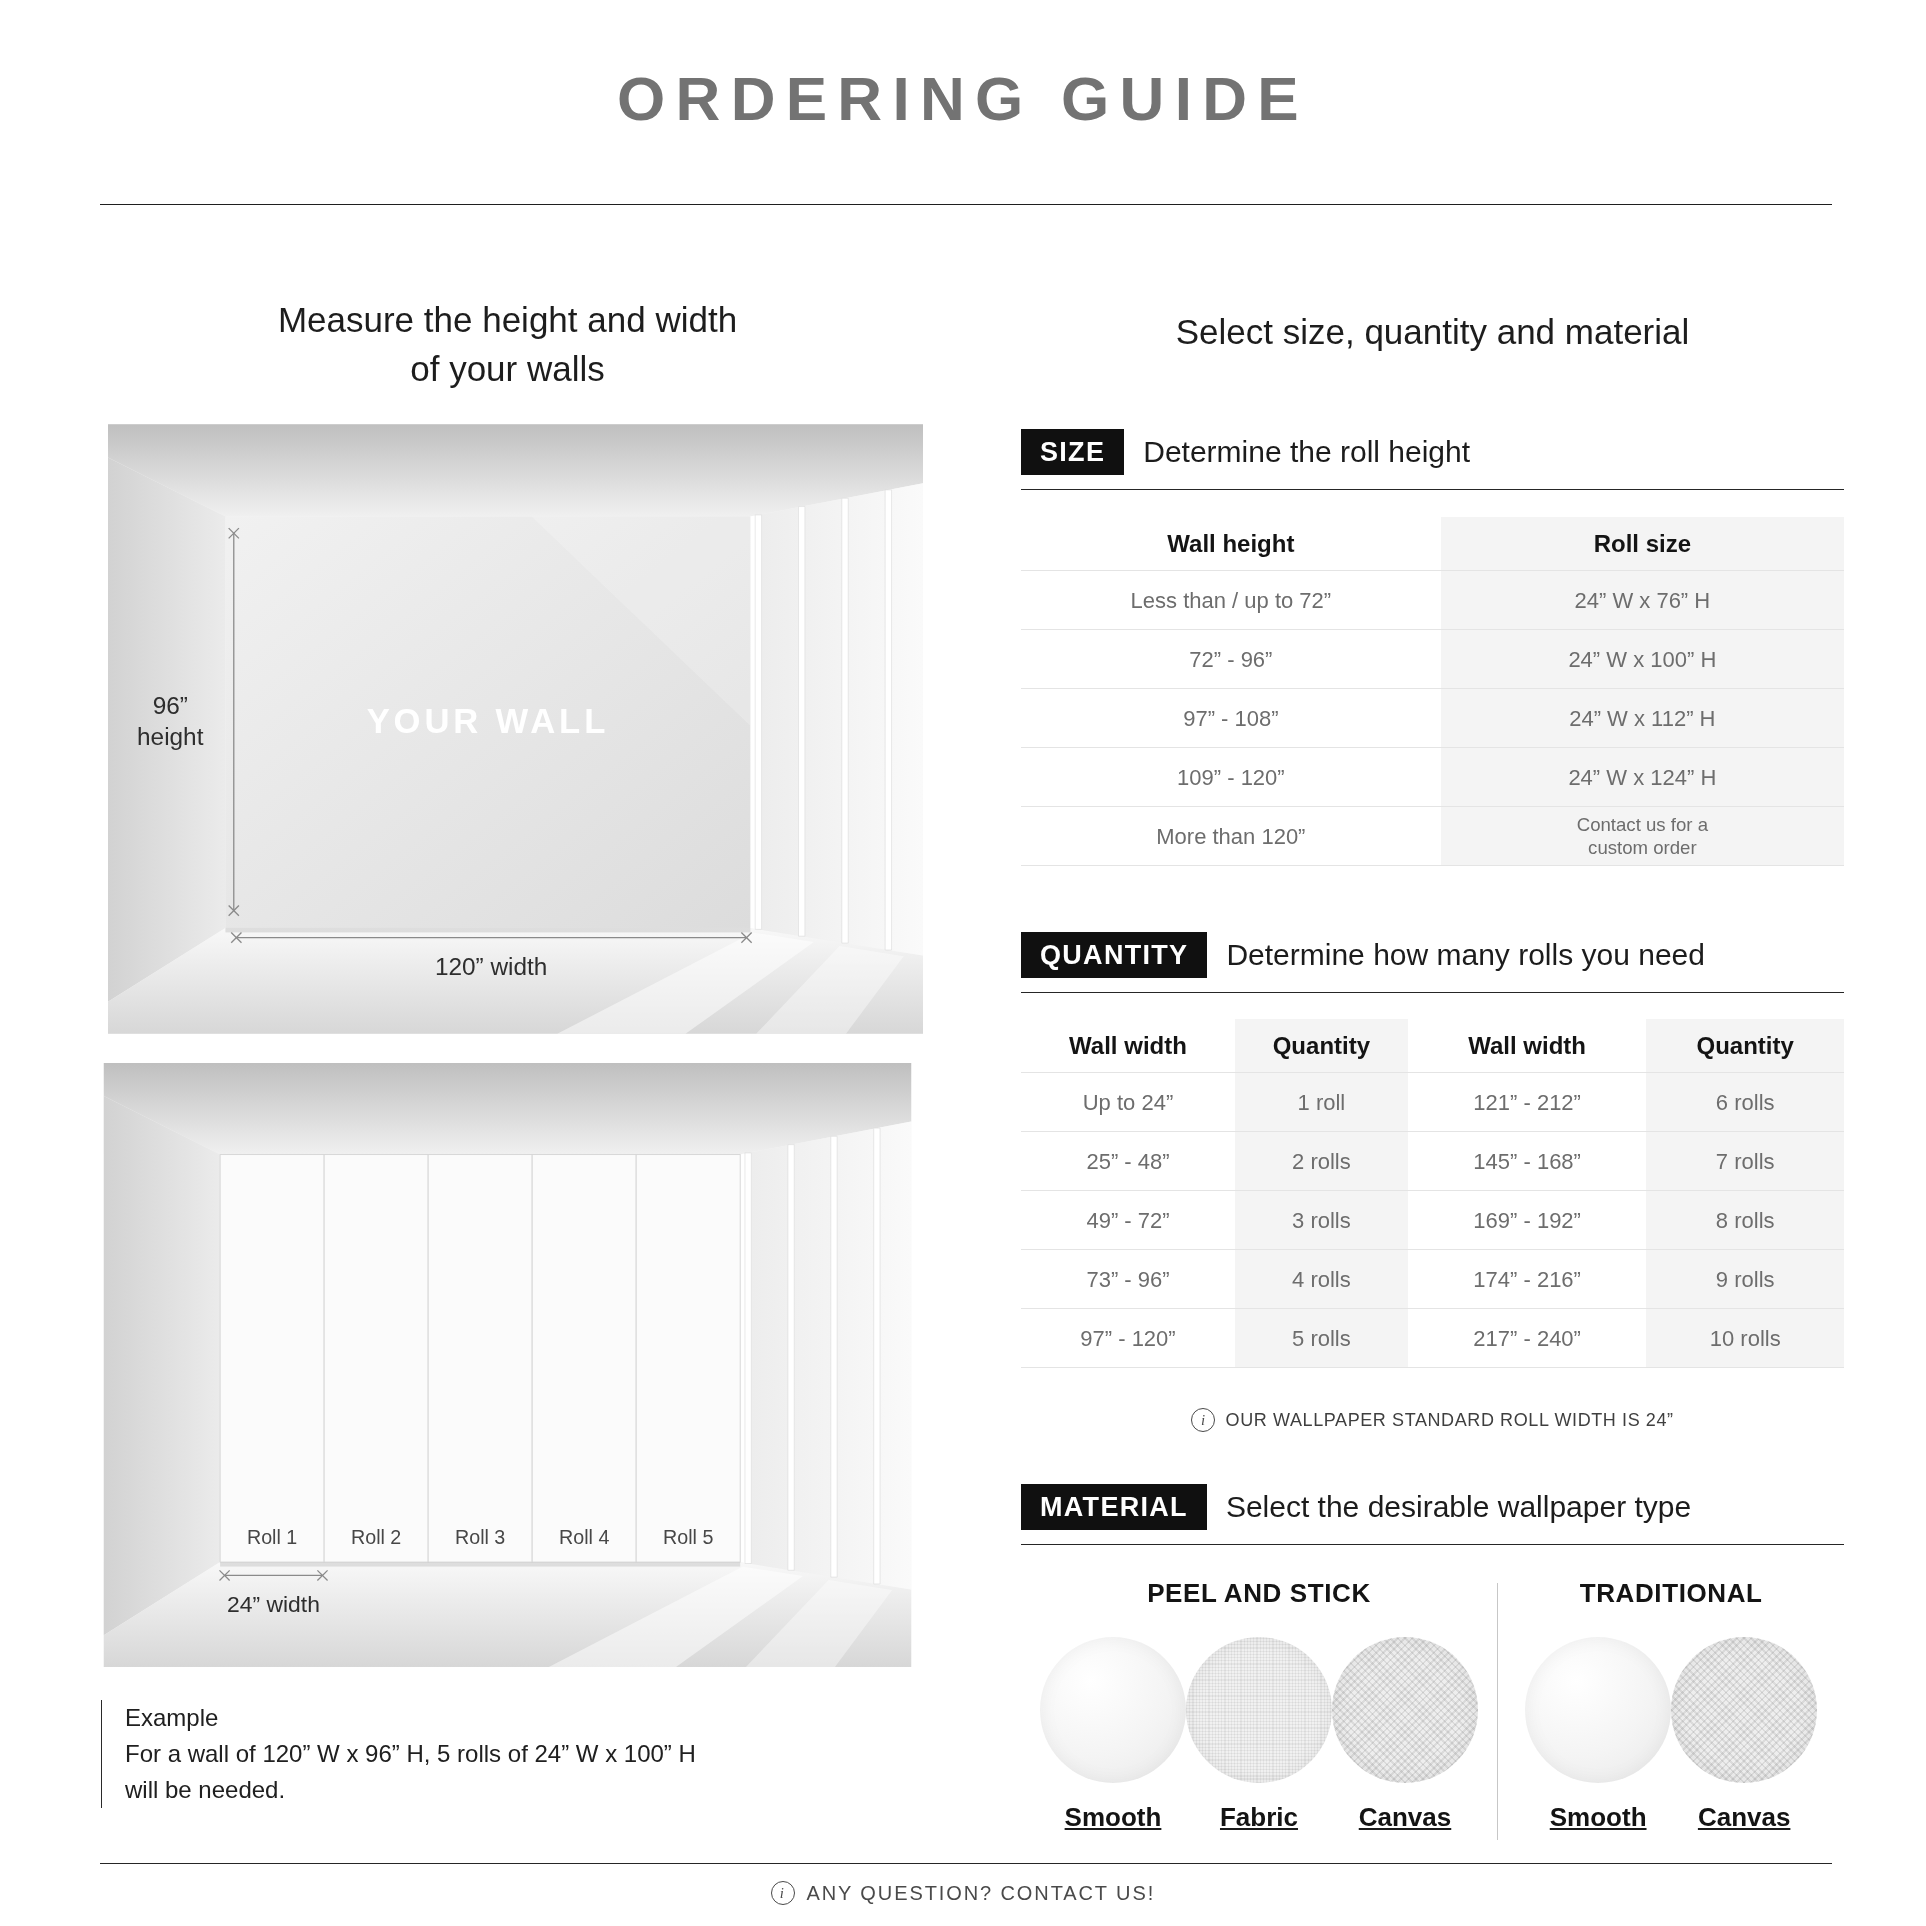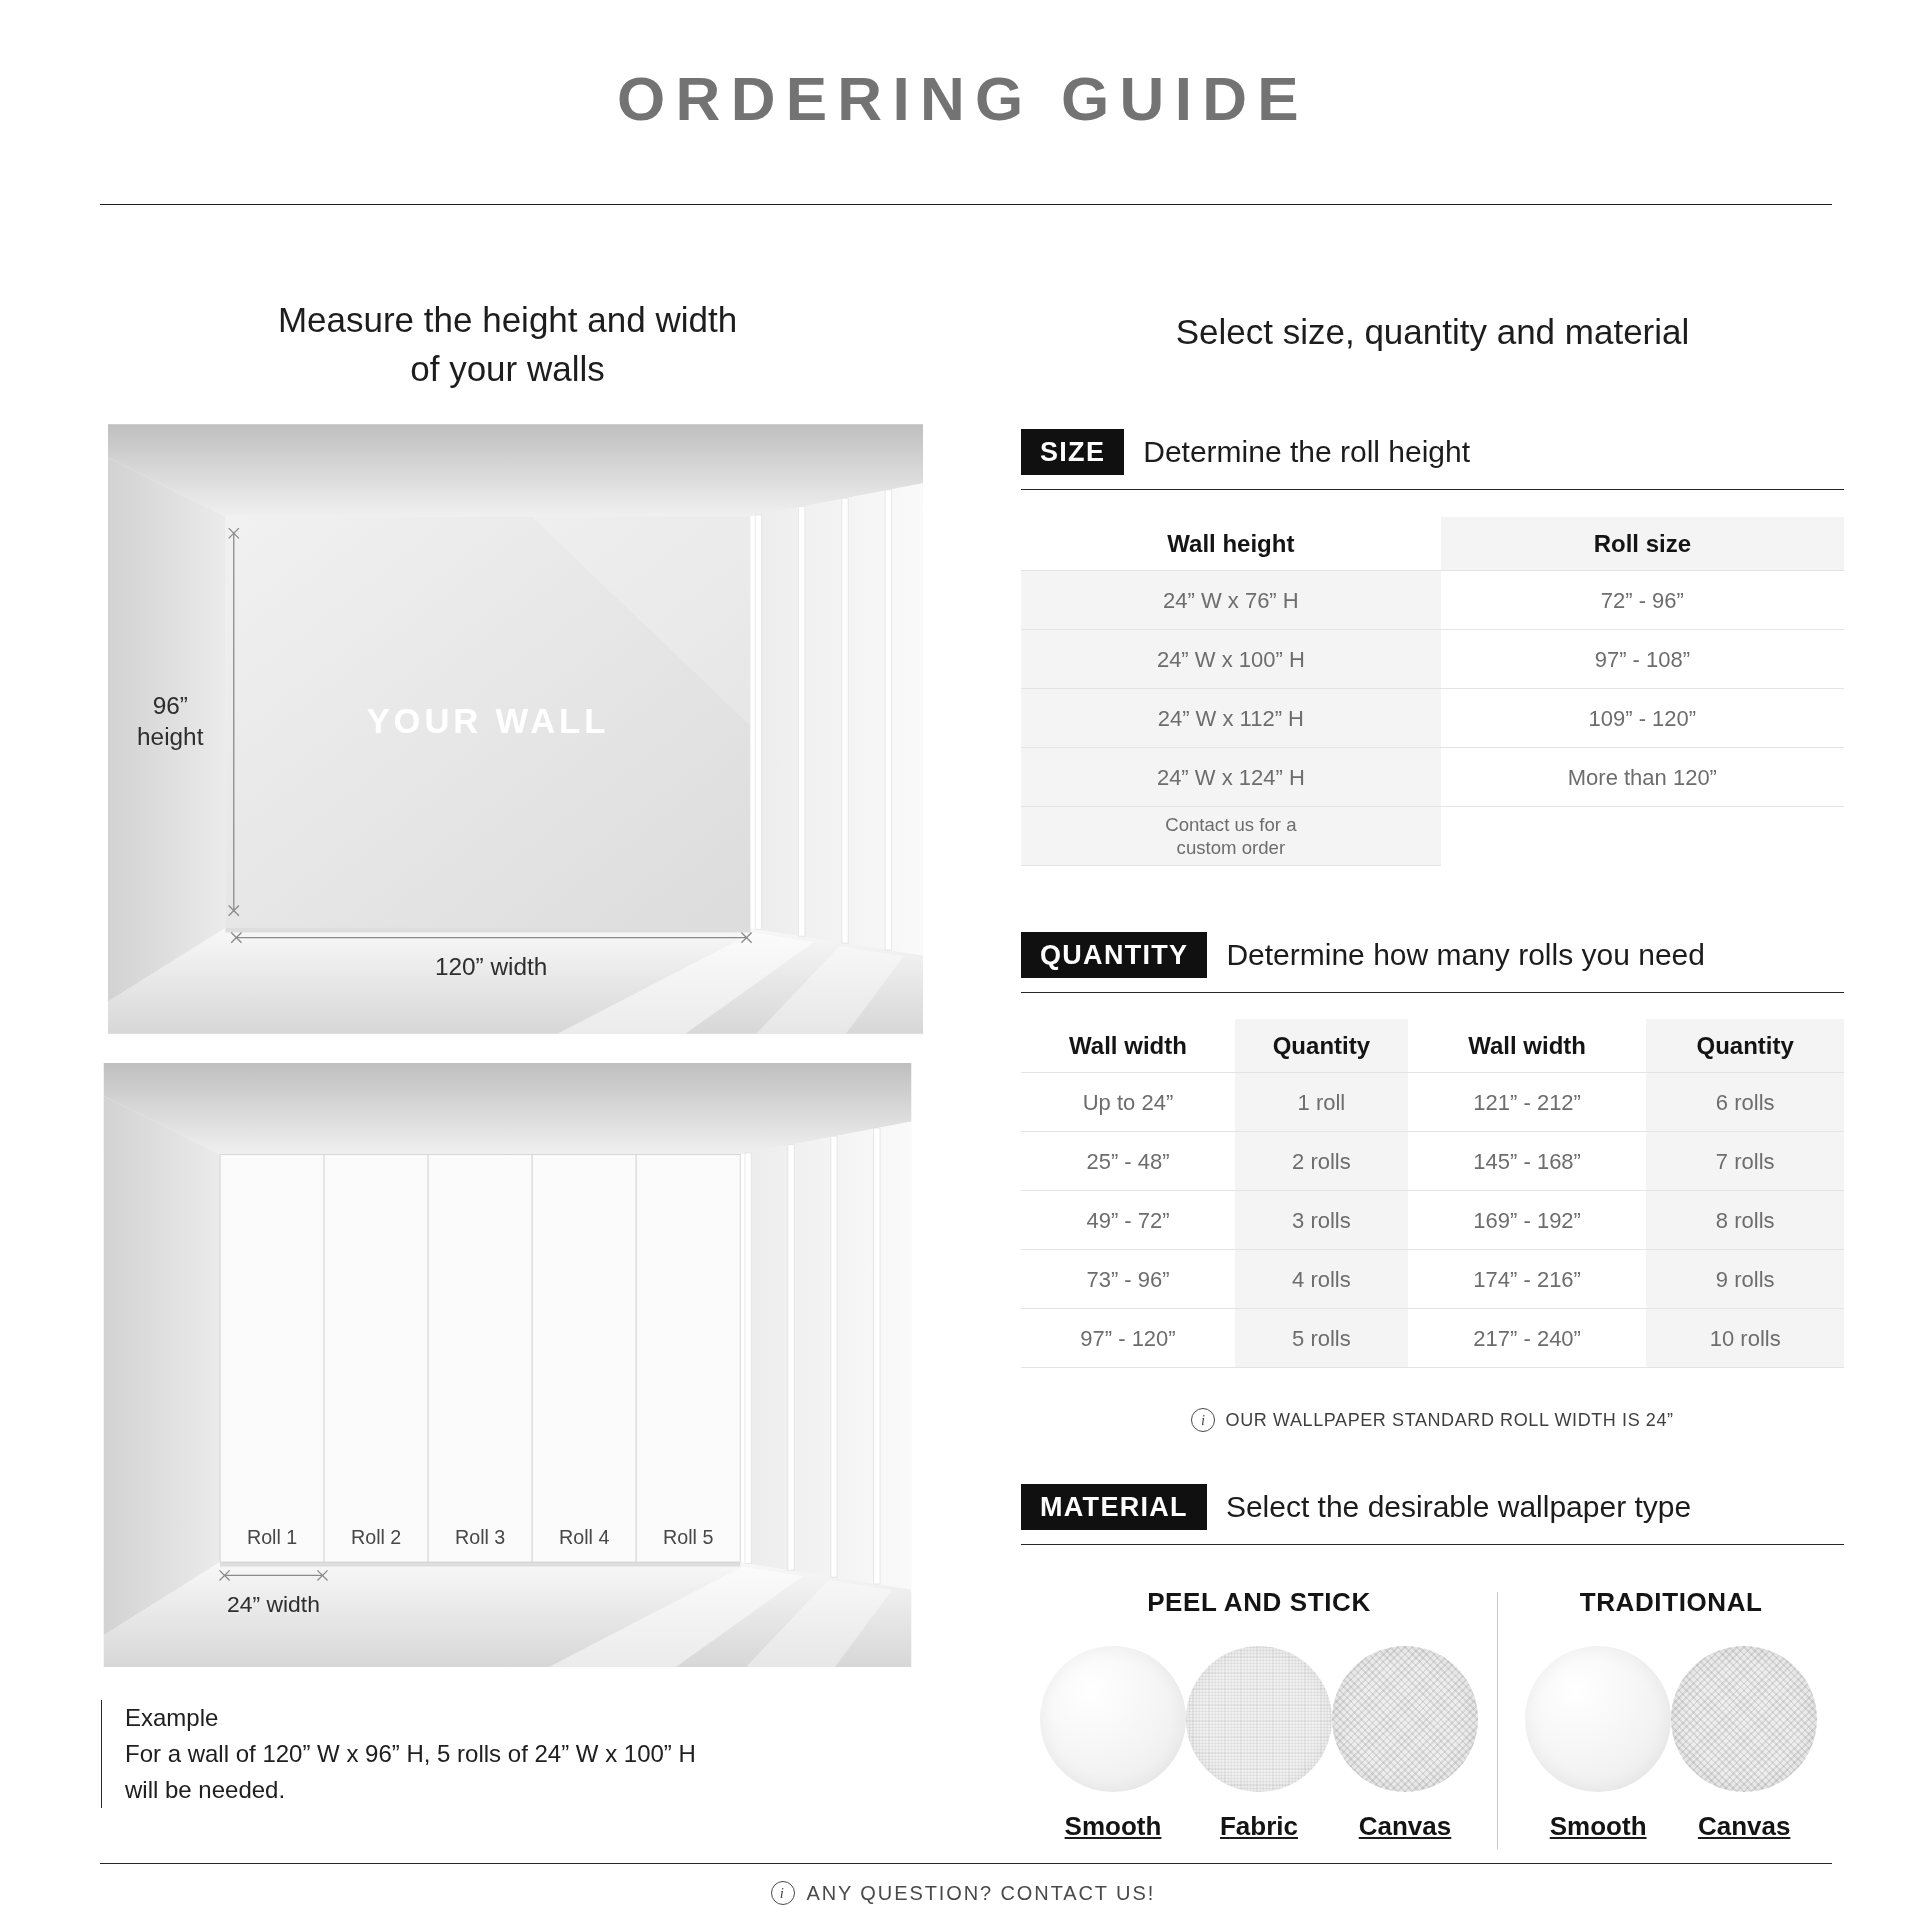--- a/index.html
+++ b/index.html
@@ -59,21 +59,21 @@
     display:flex; align-items:center; justify-content:center; gap:10.3px;
     margin-top:40px; font-size:18px; letter-spacing:0.6px; color:#3f3f3f;
   }
   .info-icon {
     width:22px; height:22px; border:1.3px solid #4a4a4a; border-radius:50%;
     display:flex; align-items:center; justify-content:center; flex:0 0 auto;
     font-size:14.8px; font-style:italic; font-family:"Liberation Serif", serif; color:#4a4a4a;
   }
 
   
-  .material-groups { display:flex; margin-top:42px; align-items:flex-start;justify-content:flex-end; }
+  .material-groups { display:flex; margin-top:33px; align-items:flex-start;justify-content:flex-end; }
   .material-group { display:flex; flex-direction:column; align-items:center; }
   .group-peel { width:476px; }
   .group-divider { width:1.3px; background:#c7c7c7; height:257px; margin-top:5.1px; }
   .group-trad { flex:1; }
   .group-title { font-size:26px; font-weight:700; letter-spacing:0.6px; color:#141414; }
   .swatches { display:flex; gap:0; margin-top:28px;text-decoration:underline; }
   .swatch { display:flex; flex-direction:column; align-items:center; }
   .swatch-circle { width:146px; height:146px; border-radius:50%; }
   .swatch-name { margin-top:19px; font-size:26px; font-weight:700; color:#141414; }
 
@@ -231,20 +231,21 @@
 
   <div class="section section-size">
     <div class="section-header">
       <span class="badge">SIZE</span>
       <span class="section-subtitle">Determine the roll height</span>
     </div>
     <div class="size-table">
       <div class="cell th">Wall height</div>
       <div class="cell th shaded">Roll size</div>
 
+      <div class="cell">Less than / up to 72”</div>
       <div class="cell shaded">24” W x 76” H</div>
       <div class="cell">72” - 96”</div>
       <div class="cell shaded">24” W x 100” H</div>
       <div class="cell">97” - 108”</div>
       <div class="cell shaded">24” W x 112” H</div>
       <div class="cell">109” - 120”</div>
       <div class="cell shaded">24” W x 124” H</div>
       <div class="cell">More than 120”</div>
       <div class="cell shaded small">Contact us for a
 custom order</div>

